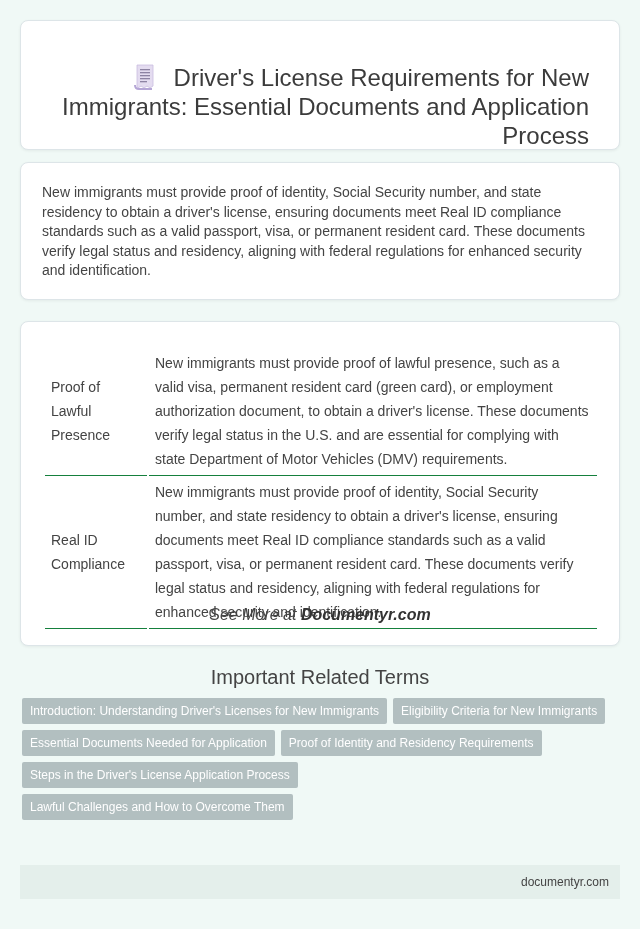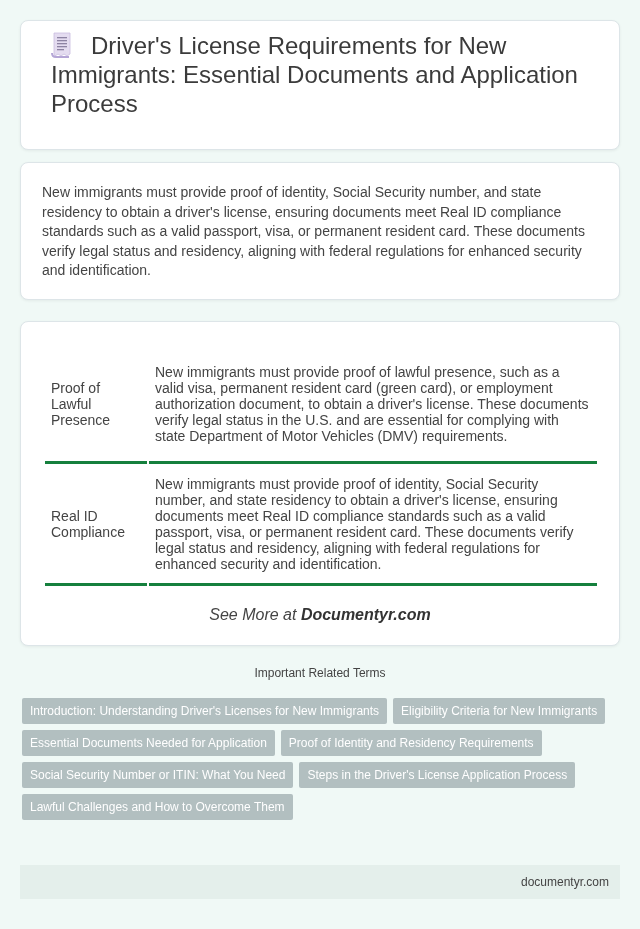--- a/index.html
+++ b/index.html
@@ -15,22 +15,22 @@
       left: 20px;
       width: 600px;
       background: #ffffff;
       border: 1px solid #dde5e8;
       border-radius: 8px;
       box-shadow: 0 1px 3px rgba(0,0,0,0.06);
     }
     #title-card { top: 20px; height: 130px; }
     .title {
       position: absolute;
-      left: 30px; right: 30px; top: 10px;
-      text-align: left;
+      left: 30px; right: 30px; top: 42px;
+      text-align: right;
       font-size: 24px;
       line-height: 29px;
       color: #3b3b3b;
     }
     .doc-icon {
       display: inline-block;
       width: 22px; height: 26px;
       vertical-align: -4px;
       margin-right: 18px;
       position: relative;
@@ -47,40 +47,40 @@
     table.info {
       position: absolute;
       left: 22px; top: 25px;
       width: 556px;
       border-collapse: separate;
       border-spacing: 2px 0;
       font-size: 14px;
       color: #444;
     }
     table.info td {
-      border-bottom: 3px solid #15803d;
+      border-bottom: 1px solid #15803d;
       padding: 4px 6px;
       vertical-align: middle;
-      line-height: 16px;
+      line-height: 24px;
     }
     table.info td.term { width: 102px; }
     .see-more {
       position: absolute;
       left: 0; right: 0; top: 284px;
       text-align: center;
       font-size: 16px;
       font-style: italic;
       color: #444;
     }
     .see-more b { font-weight: bold; color: #333; }
     .related-title {
       position: absolute;
       left: 0; right: 0; top: 666px;
       text-align: center;
-      font-size: 12px;
+      font-size: 20px;
       color: #444;
     }
     .tags {
       position: absolute;
       left: 22px; top: 698px;
       width: 600px;
     }
     .tag-row { display: flex; gap: 6px; margin-bottom: 6px; height: 26px; }
     .tag {
       background: #b2bfc0;
@@ -150,21 +150,20 @@
 <div class="tags">
   <div class="tag-row">
     <span class="tag">Introduction: Understanding Driver's Licenses for New Immigrants</span>
     <span class="tag">Eligibility Criteria for New Immigrants</span>
   </div>
   <div class="tag-row">
     <span class="tag">Essential Documents Needed for Application</span>
     <span class="tag">Proof of Identity and Residency Requirements</span>
   </div>
   <div class="tag-row">
-    <span class="tag">Social Security Number or ITIN: What You Need</span>
     <span class="tag">Steps in the Driver's License Application Process</span>
   </div>
   <div class="tag-row">
     <span class="tag">Lawful Challenges and How to Overcome Them</span>
   </div>
 </div>
 
 <div class="footer">
   <span>documentyr.com</span>
 </div>

